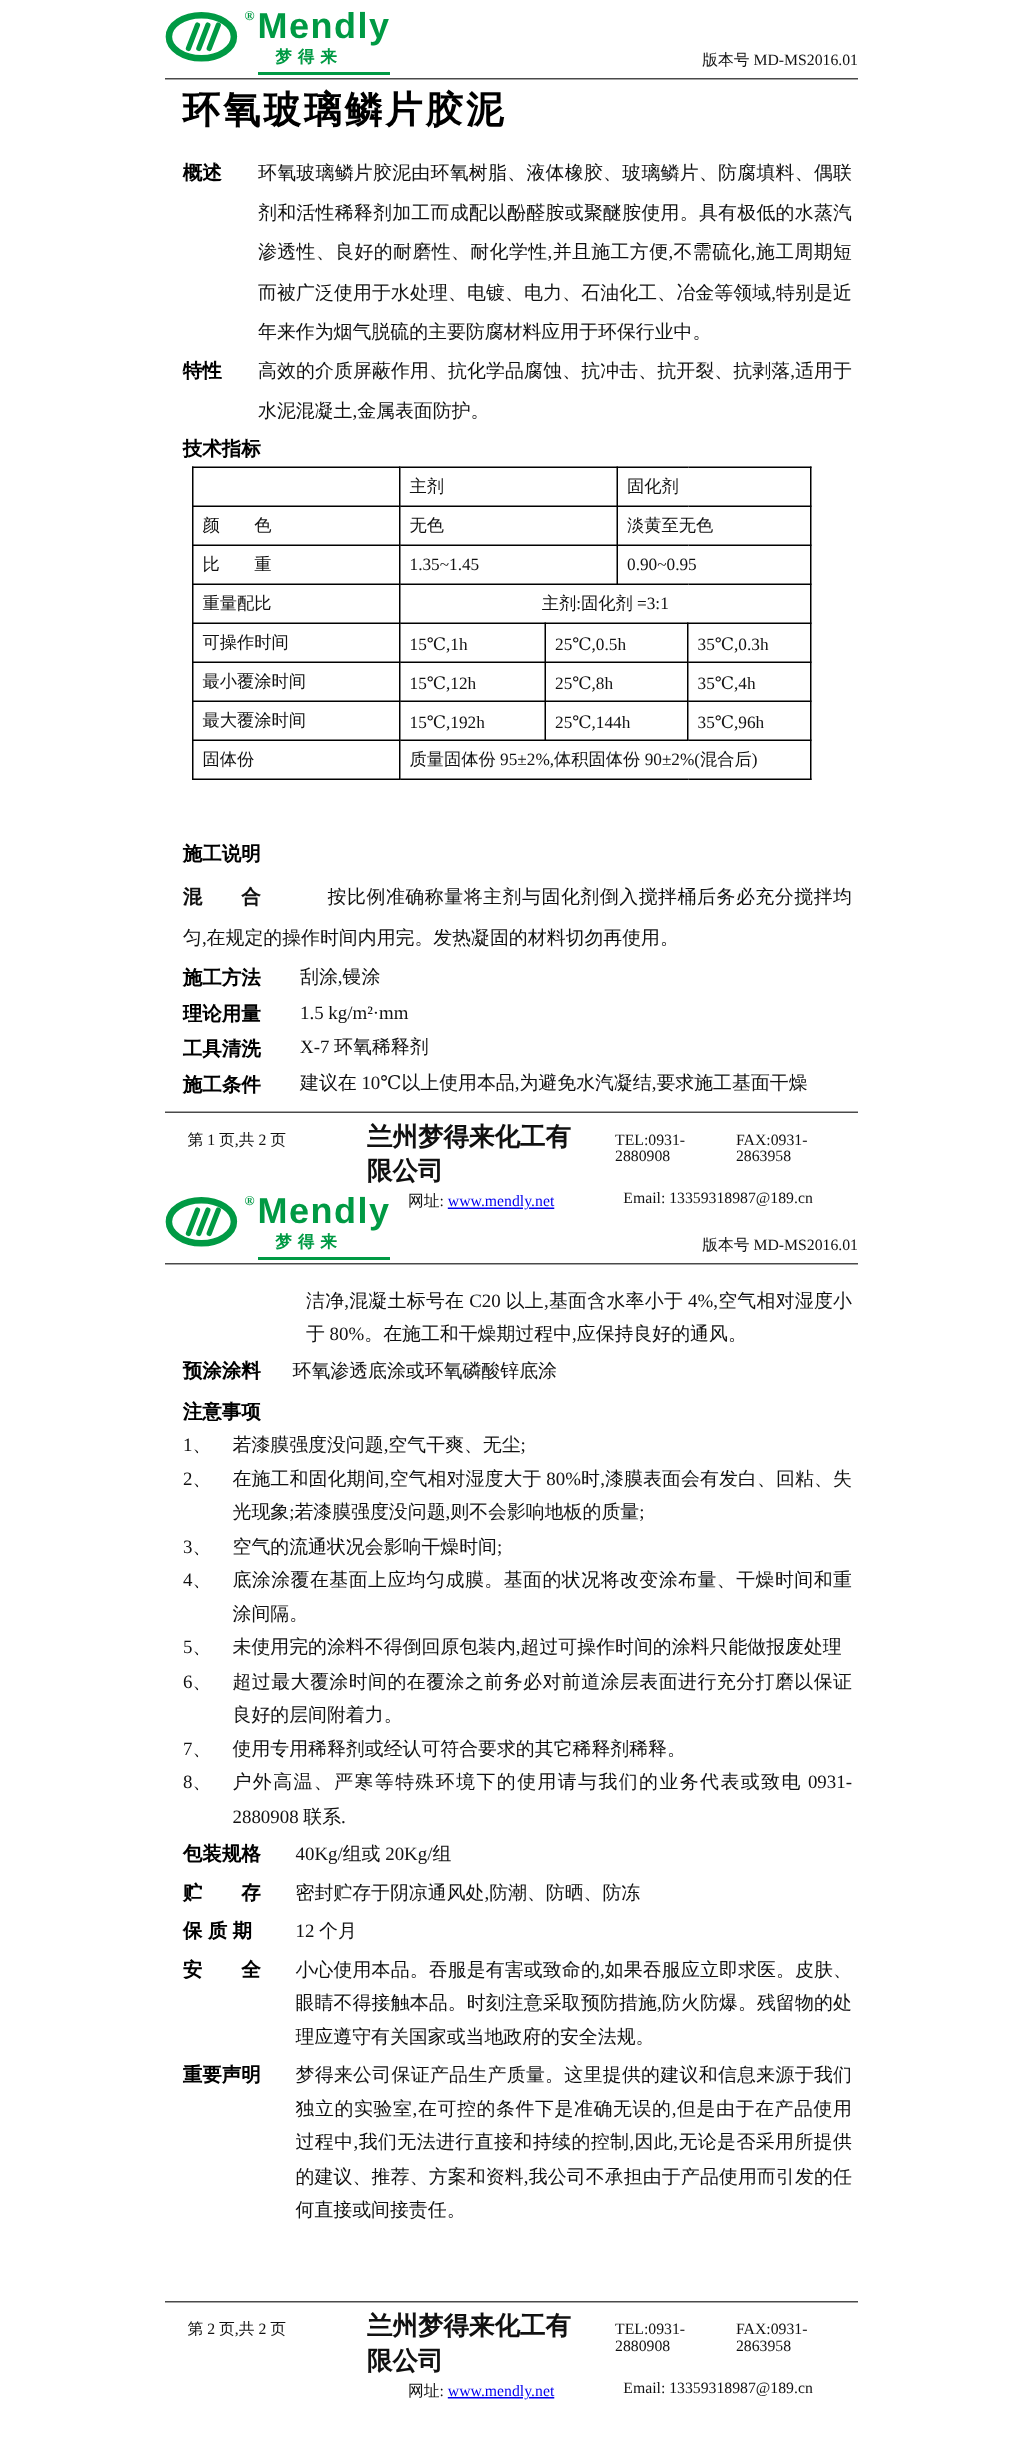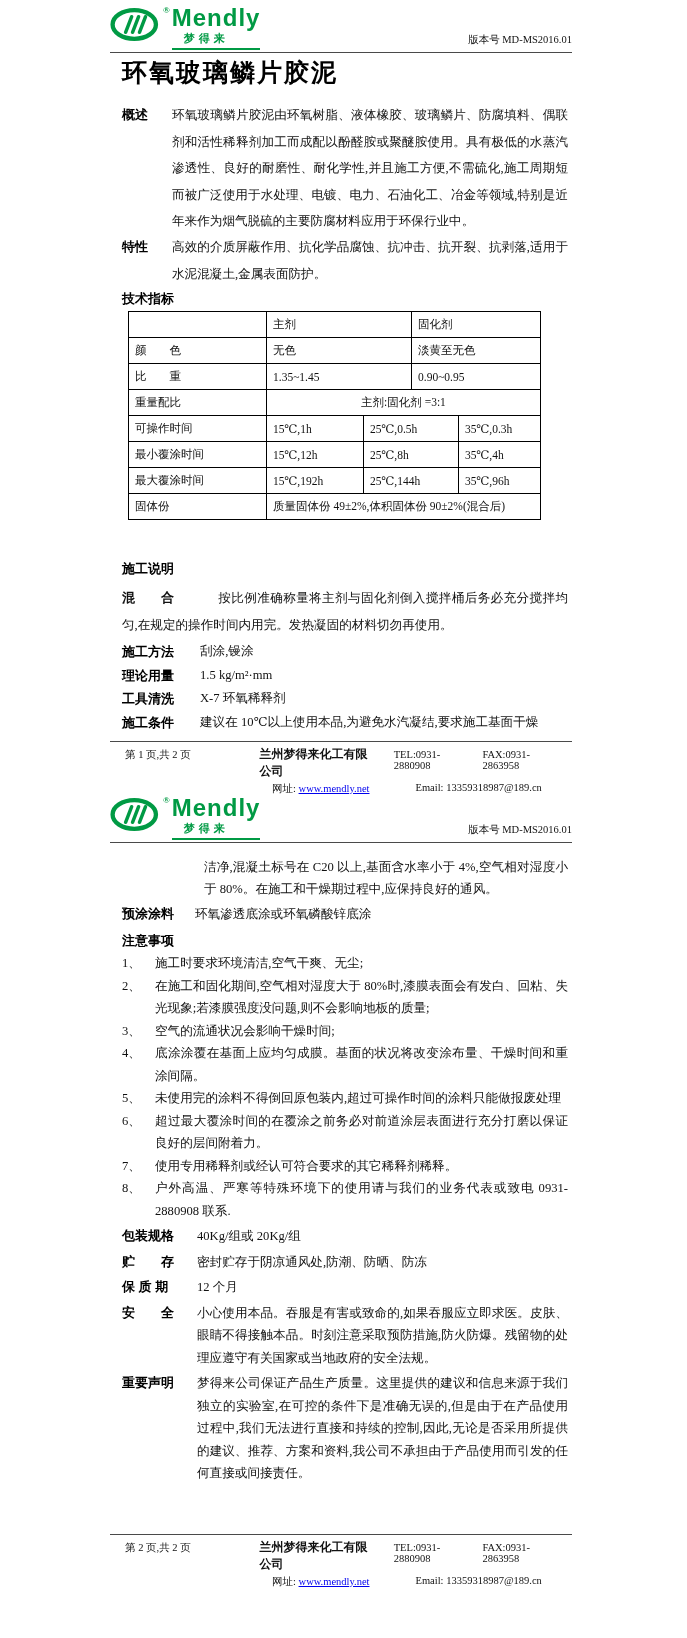--- a/index.html
+++ b/index.html
@@ -44,21 +44,21 @@
        font-family:"Liberation Sans","DejaVu Sans",sans-serif;font-weight:bold;font-size:13px;}
   .c-row{display:flex;line-height:23.5px;}
   .c-row .h-label{width:78px;line-height:23.5px;}
   .c-row .val{flex:1;font-size:12.6px;line-height:23.5px;}
 
   
   .foot{left:110px;width:462px;border-top:1.5px solid #4a4a4a;padding-top:4px;}
   .foot-line1{display:flex;align-items:baseline;padding-left:15px;}
   .foot .pg{width:150px;font-size:10.5px;}
   .foot .company{font-family:Liberation Serif, serif;font-weight:bold;
-       font-size:12px;margin-right:16px;}
+       font-size:17px;margin-right:16px;}
   .foot .telfax{font-size:10.5px;margin-right:14px;}
   .foot-line2{display:flex;margin:2px 0 0 162px;font-size:10.5px;}
   .site-wrap{margin-right:46px;}
   a.site-link{color:#0000EE;text-decoration:underline;}
 
   
   .p2{left:122px;width:446px;}
   .cont-para{margin:0 0 3px 82px;width:364px;font-size:12.6px;line-height:22px;text-align:justify;}
   .coat-row{display:flex;line-height:22.5px;margin-top:2px;align-items:center;}
   .coat-row .h-label{width:73px;line-height:22.5px;}
@@ -148,21 +148,21 @@
     <td>35℃,4h</td>
   </tr>
   <tr>
     <td>最大覆涂时间</td>
     <td>15℃,192h</td>
     <td colspan="2">25℃,144h</td>
     <td>35℃,96h</td>
   </tr>
   <tr>
     <td>固体份</td>
-    <td colspan="4">质量固体份 49±2%,体积固体份 90±2%(混合后)</td>
+    <td colspan="4">质量固体份 95±2%,体积固体份 90±2%(混合后)</td>
   </tr>
 </tbody>
   </table>
 
 <div class="abs constr" style="top:560px">
   <div class="h-label constr-h">施工说明</div>
   <p class="mix">
     <span class="mix-label">混　　合</span><span>按比例准确称量将主剂与固化剂倒入搅拌桶后务必充分搅拌均匀,在规定的操作时间内用完。发热凝固的材料切勿再使用。</span>
   </p>
   <div class="c-row">
@@ -226,21 +226,21 @@
 
   <div class="coat-row">
     <span class="h-label">预涂涂料</span>
     <span class="val">环氧渗透底涂或环氧磷酸锌底涂</span>
   </div>
 
   <div class="h-label notes-h">注意事项</div>
 
   <div class="note-row">
     <span class="note-num">1、</span>
-    <span class="note-text">施工时要求环境清洁,空气干爽、无尘;</span>
+    <span class="note-text">若漆膜强度没问题,空气干爽、无尘;</span>
   </div>
   <div class="note-row">
     <span class="note-num">2、</span>
     <span class="note-text">在施工和固化期间,空气相对湿度大于 80%时,漆膜表面会有发白、回粘、失光现象;若漆膜强度没问题,则不会影响地板的质量;</span>
   </div>
   <div class="note-row">
     <span class="note-num">3、</span>
     <span class="note-text">空气的流通状况会影响干燥时间;</span>
   </div>
   <div class="note-row">

